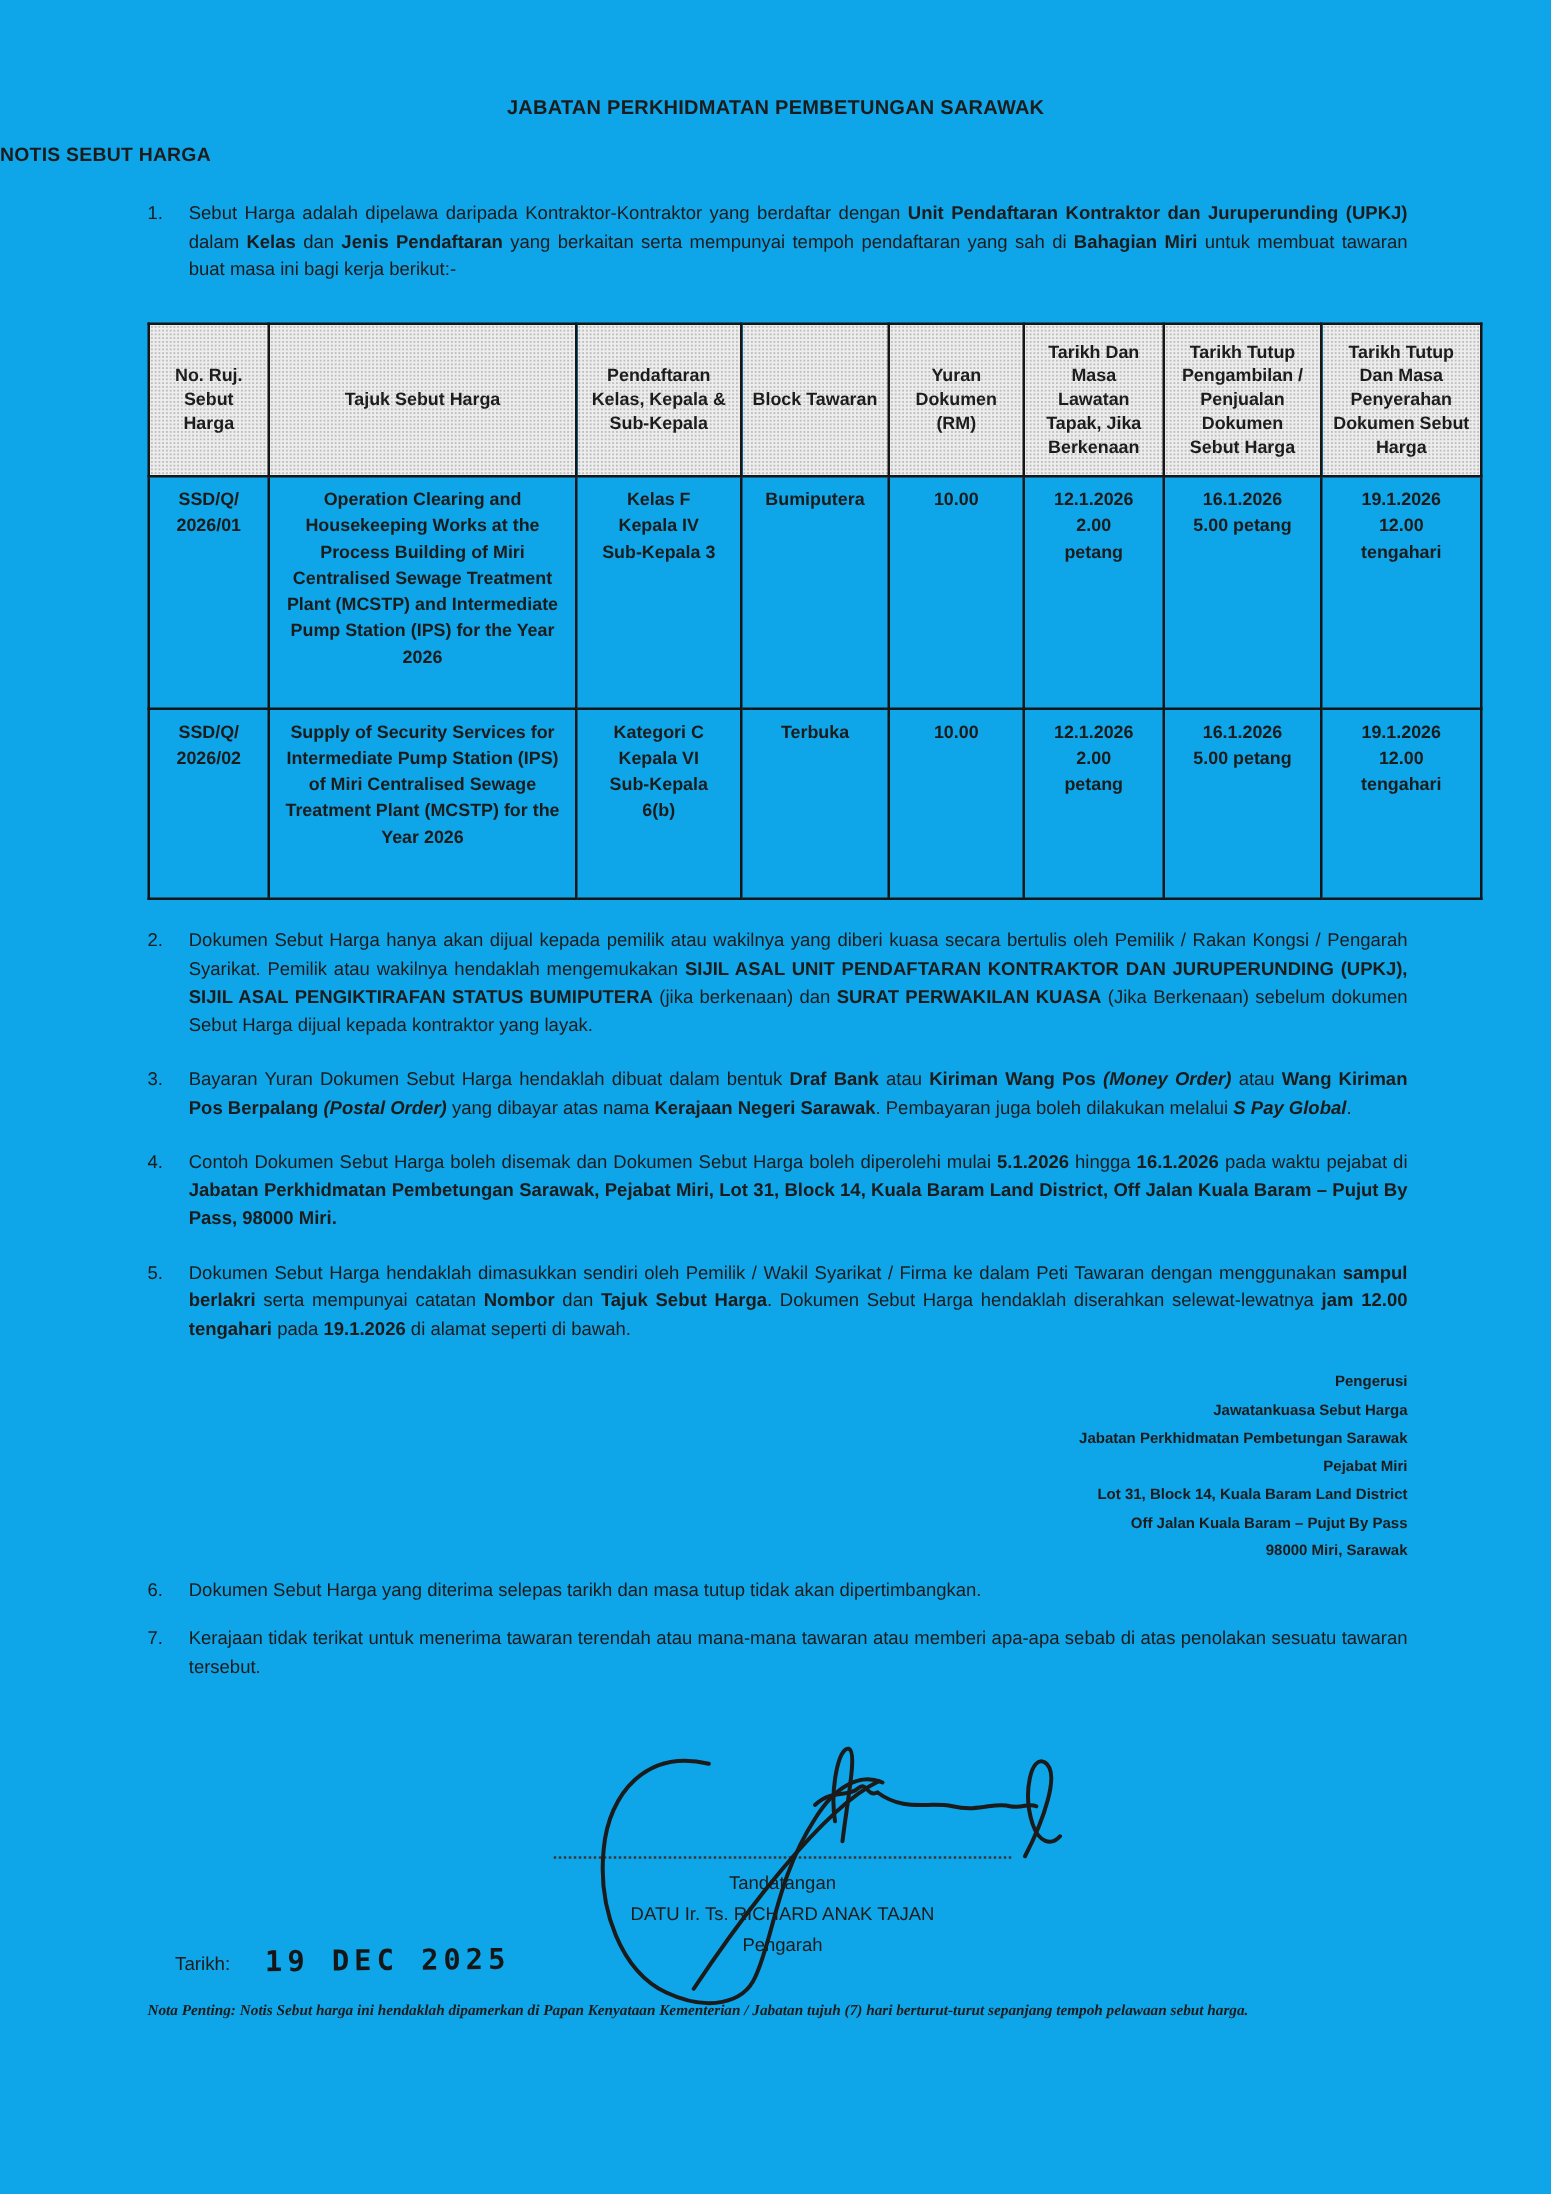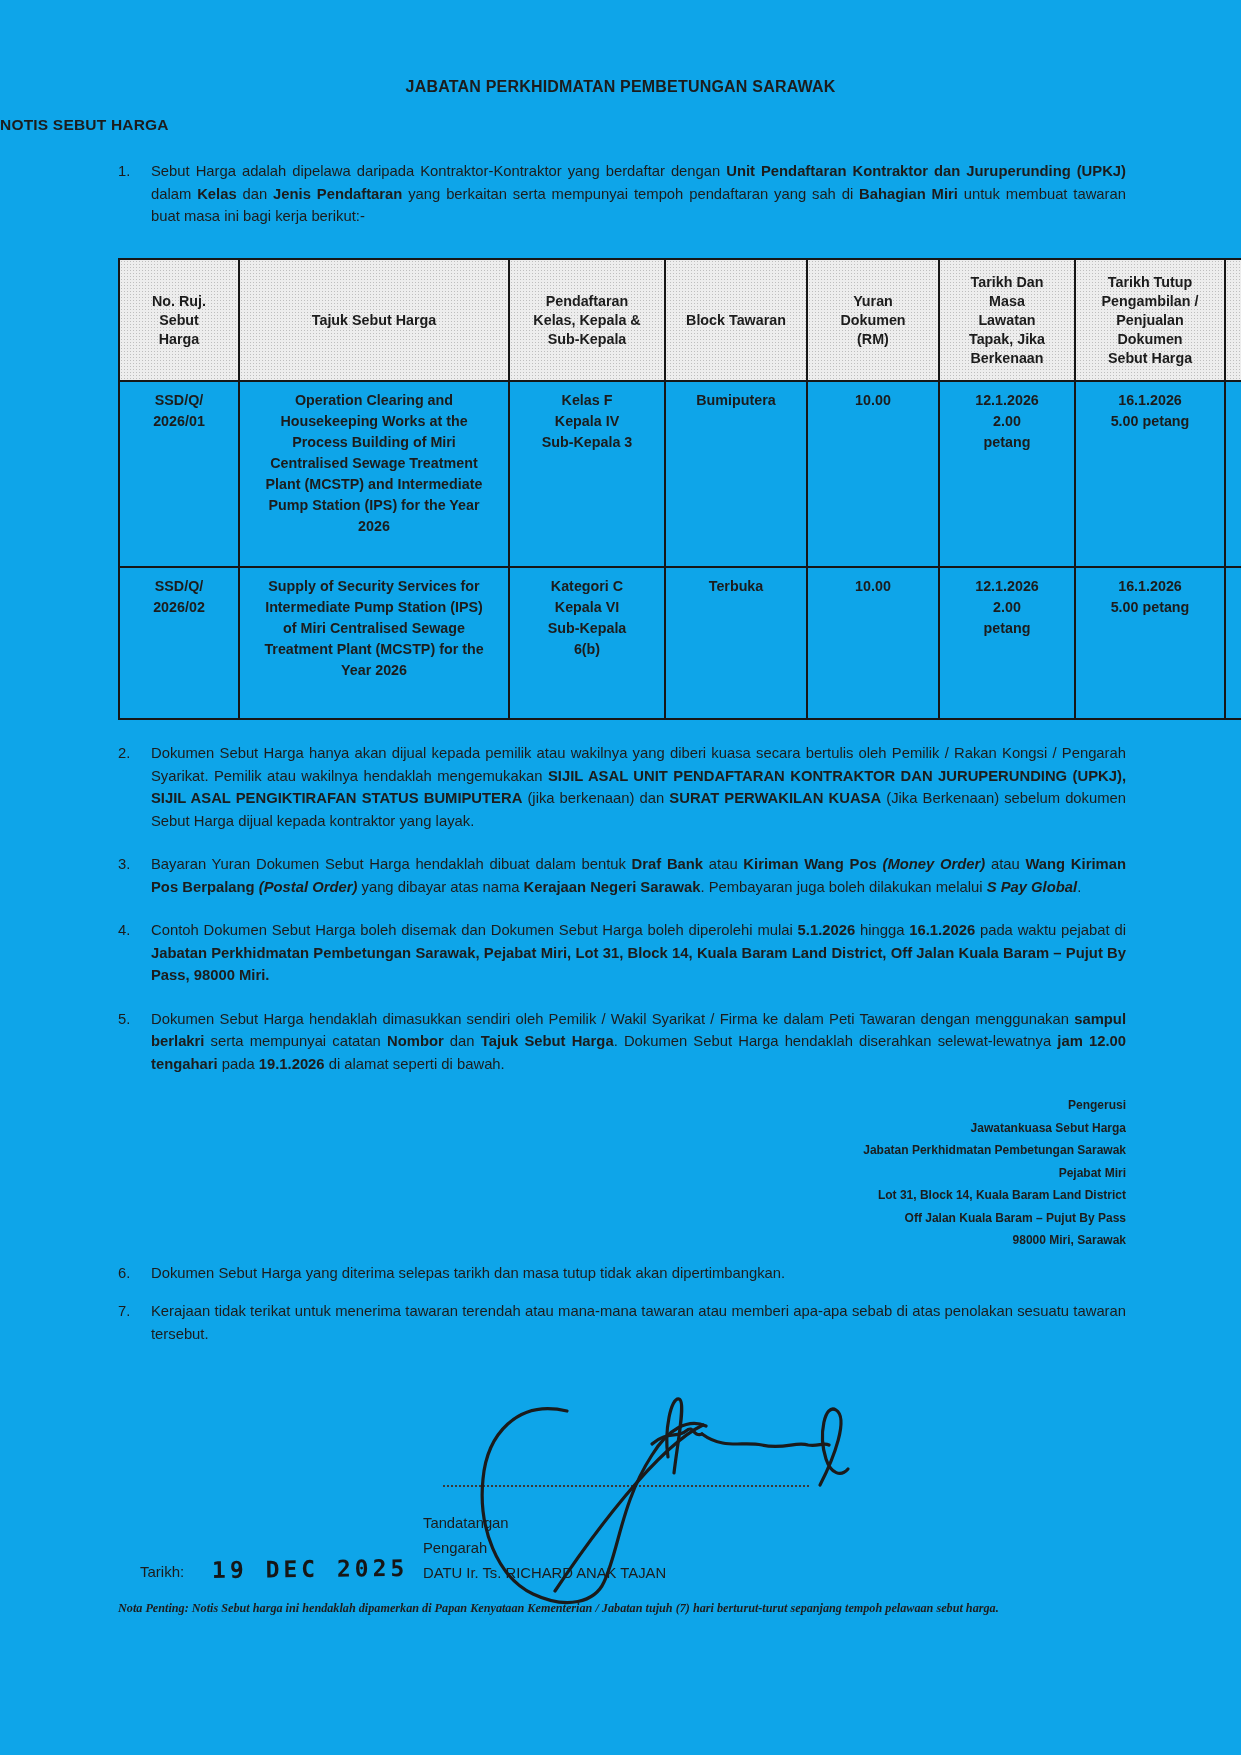--- a/index.html
+++ b/index.html
@@ -35,21 +35,21 @@
 
   
   .qtable{
     position:absolute;top:258px;left:118px;
     border-collapse:collapse;table-layout:fixed;
     width:922px;
     font-size:14.3px;font-weight:bold;
   }
   .qtable th,.qtable td{
     border:2px solid #161616;
-    padding:4px 20px;
+    padding:4px 8px;
     text-align:center;
     overflow:hidden;
   }
   .qtable th{
     height:112px;vertical-align:middle;
     background-color:#ededed;
     background-image:radial-gradient(rgba(0,0,0,.20) .8px, transparent .9px);
     background-size:3px 3px;
     font-size:14.3px;line-height:19px;
   }
@@ -71,21 +71,21 @@
 
   
   .sig-area{position:absolute;top:1385px;left:405px;width:470px;height:230px;}
   .sig-svg{position:absolute;top:0;left:0;}
   .sig-dotline{
     position:absolute;top:100px;left:38px;width:366px;
     border-bottom:2.5px dotted #3a3a3a;height:0;
   }
   .sig-labels{
     position:absolute;top:110px;left:18px;width:406px;
-    text-align:left;font-size:14.8px;line-height:25px;margin-top:16px;
+    text-align:center;font-size:14.8px;line-height:25px;
   }
 
   .tarikh-line{
     position:absolute;top:1556px;left:140px;
     font-size:15px;
   }
   .tarikh-line .label{display:inline-block;vertical-align:baseline;}
   .stamp{
     display:inline-block;margin-left:28px;
     font-family:"DejaVu Sans Mono", monospace;
@@ -183,22 +183,22 @@
     <svg class="sig-svg" width="470" height="230" viewBox="0 0 470 230" fill="none" stroke="#1b1b1b" stroke-width="3.2" stroke-linecap="round">
       <path d="M 162,26 C 112,14 82,50 78,94 C 73,142 92,192 128,209 C 162,225 190,217 199,197 C 214,165 216,118 247,70 C 263,44 283,33 301,41"></path>
       <path d="M 150,206 C 186,152 252,62 298,40"></path>
       <path d="M 263,72 C 259,46 266,12 274,14 C 281,16 273,54 269,88"></path>
       <path d="M 247,59 C 261,46 273,53 281,46 C 289,39 288,53 297,49"></path>
       <path d="M 297,49 C 319,65 337,56 357,60 C 379,65 391,56 403,60 C 413,62 418,57 424,60"></path>
       <path d="M 415,100 C 429,73 444,33 431,25 C 420,18 413,49 421,74 C 426,89 436,92 443,84"></path>
     </svg>
     <div class="sig-labels">
       <div>Tandatangan</div>
+      <div>DATU Ir. Ts. RICHARD ANAK TAJAN</div>
       <div>Pengarah</div>
-      <div>DATU Ir. Ts. RICHARD ANAK TAJAN</div>
     </div>
   </div>
 
   <div class="tarikh-line">
     <span class="label">Tarikh:</span><span class="stamp">19 DEC 2025</span>
   </div>
 
   <div class="footer-note"><span class="b i">Nota Penting:</span><span class="b i"> Notis Sebut harga ini hendaklah dipamerkan di Papan Kenyataan Kementerian / Jabatan tujuh (7) hari berturut-turut sepanjang tempoh pelawaan sebut harga.</span></div>
 
 </div>

